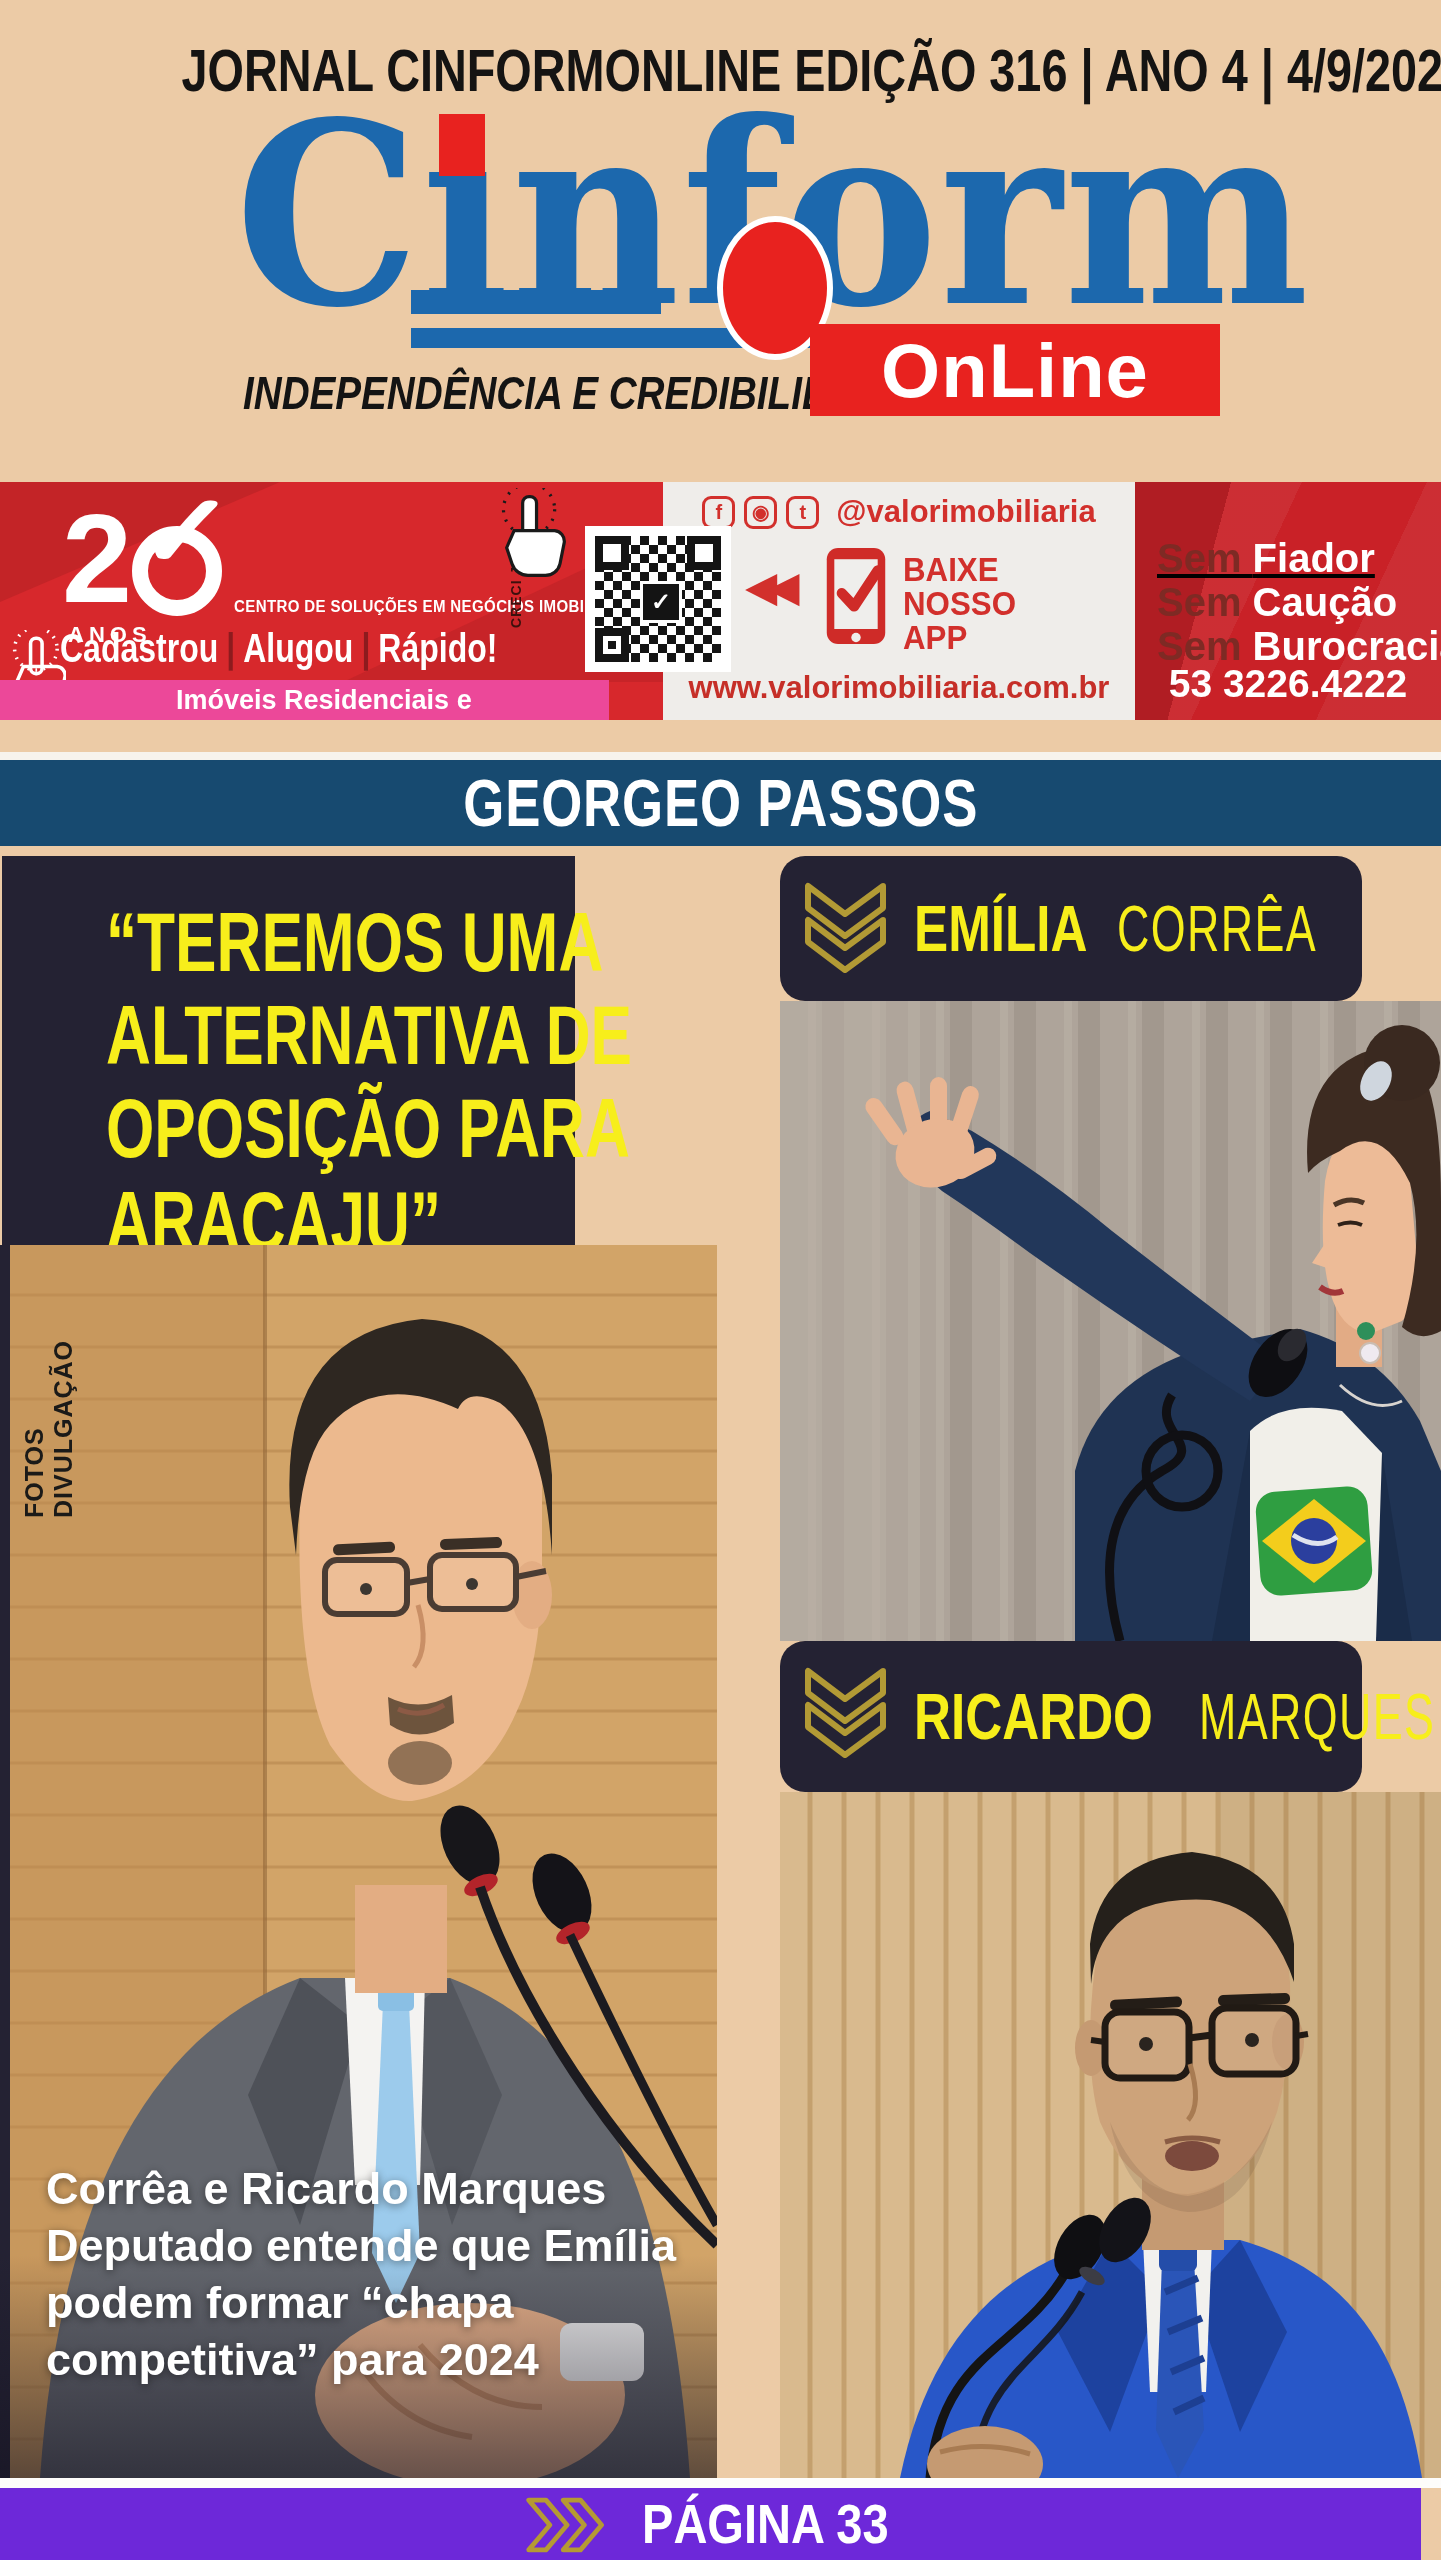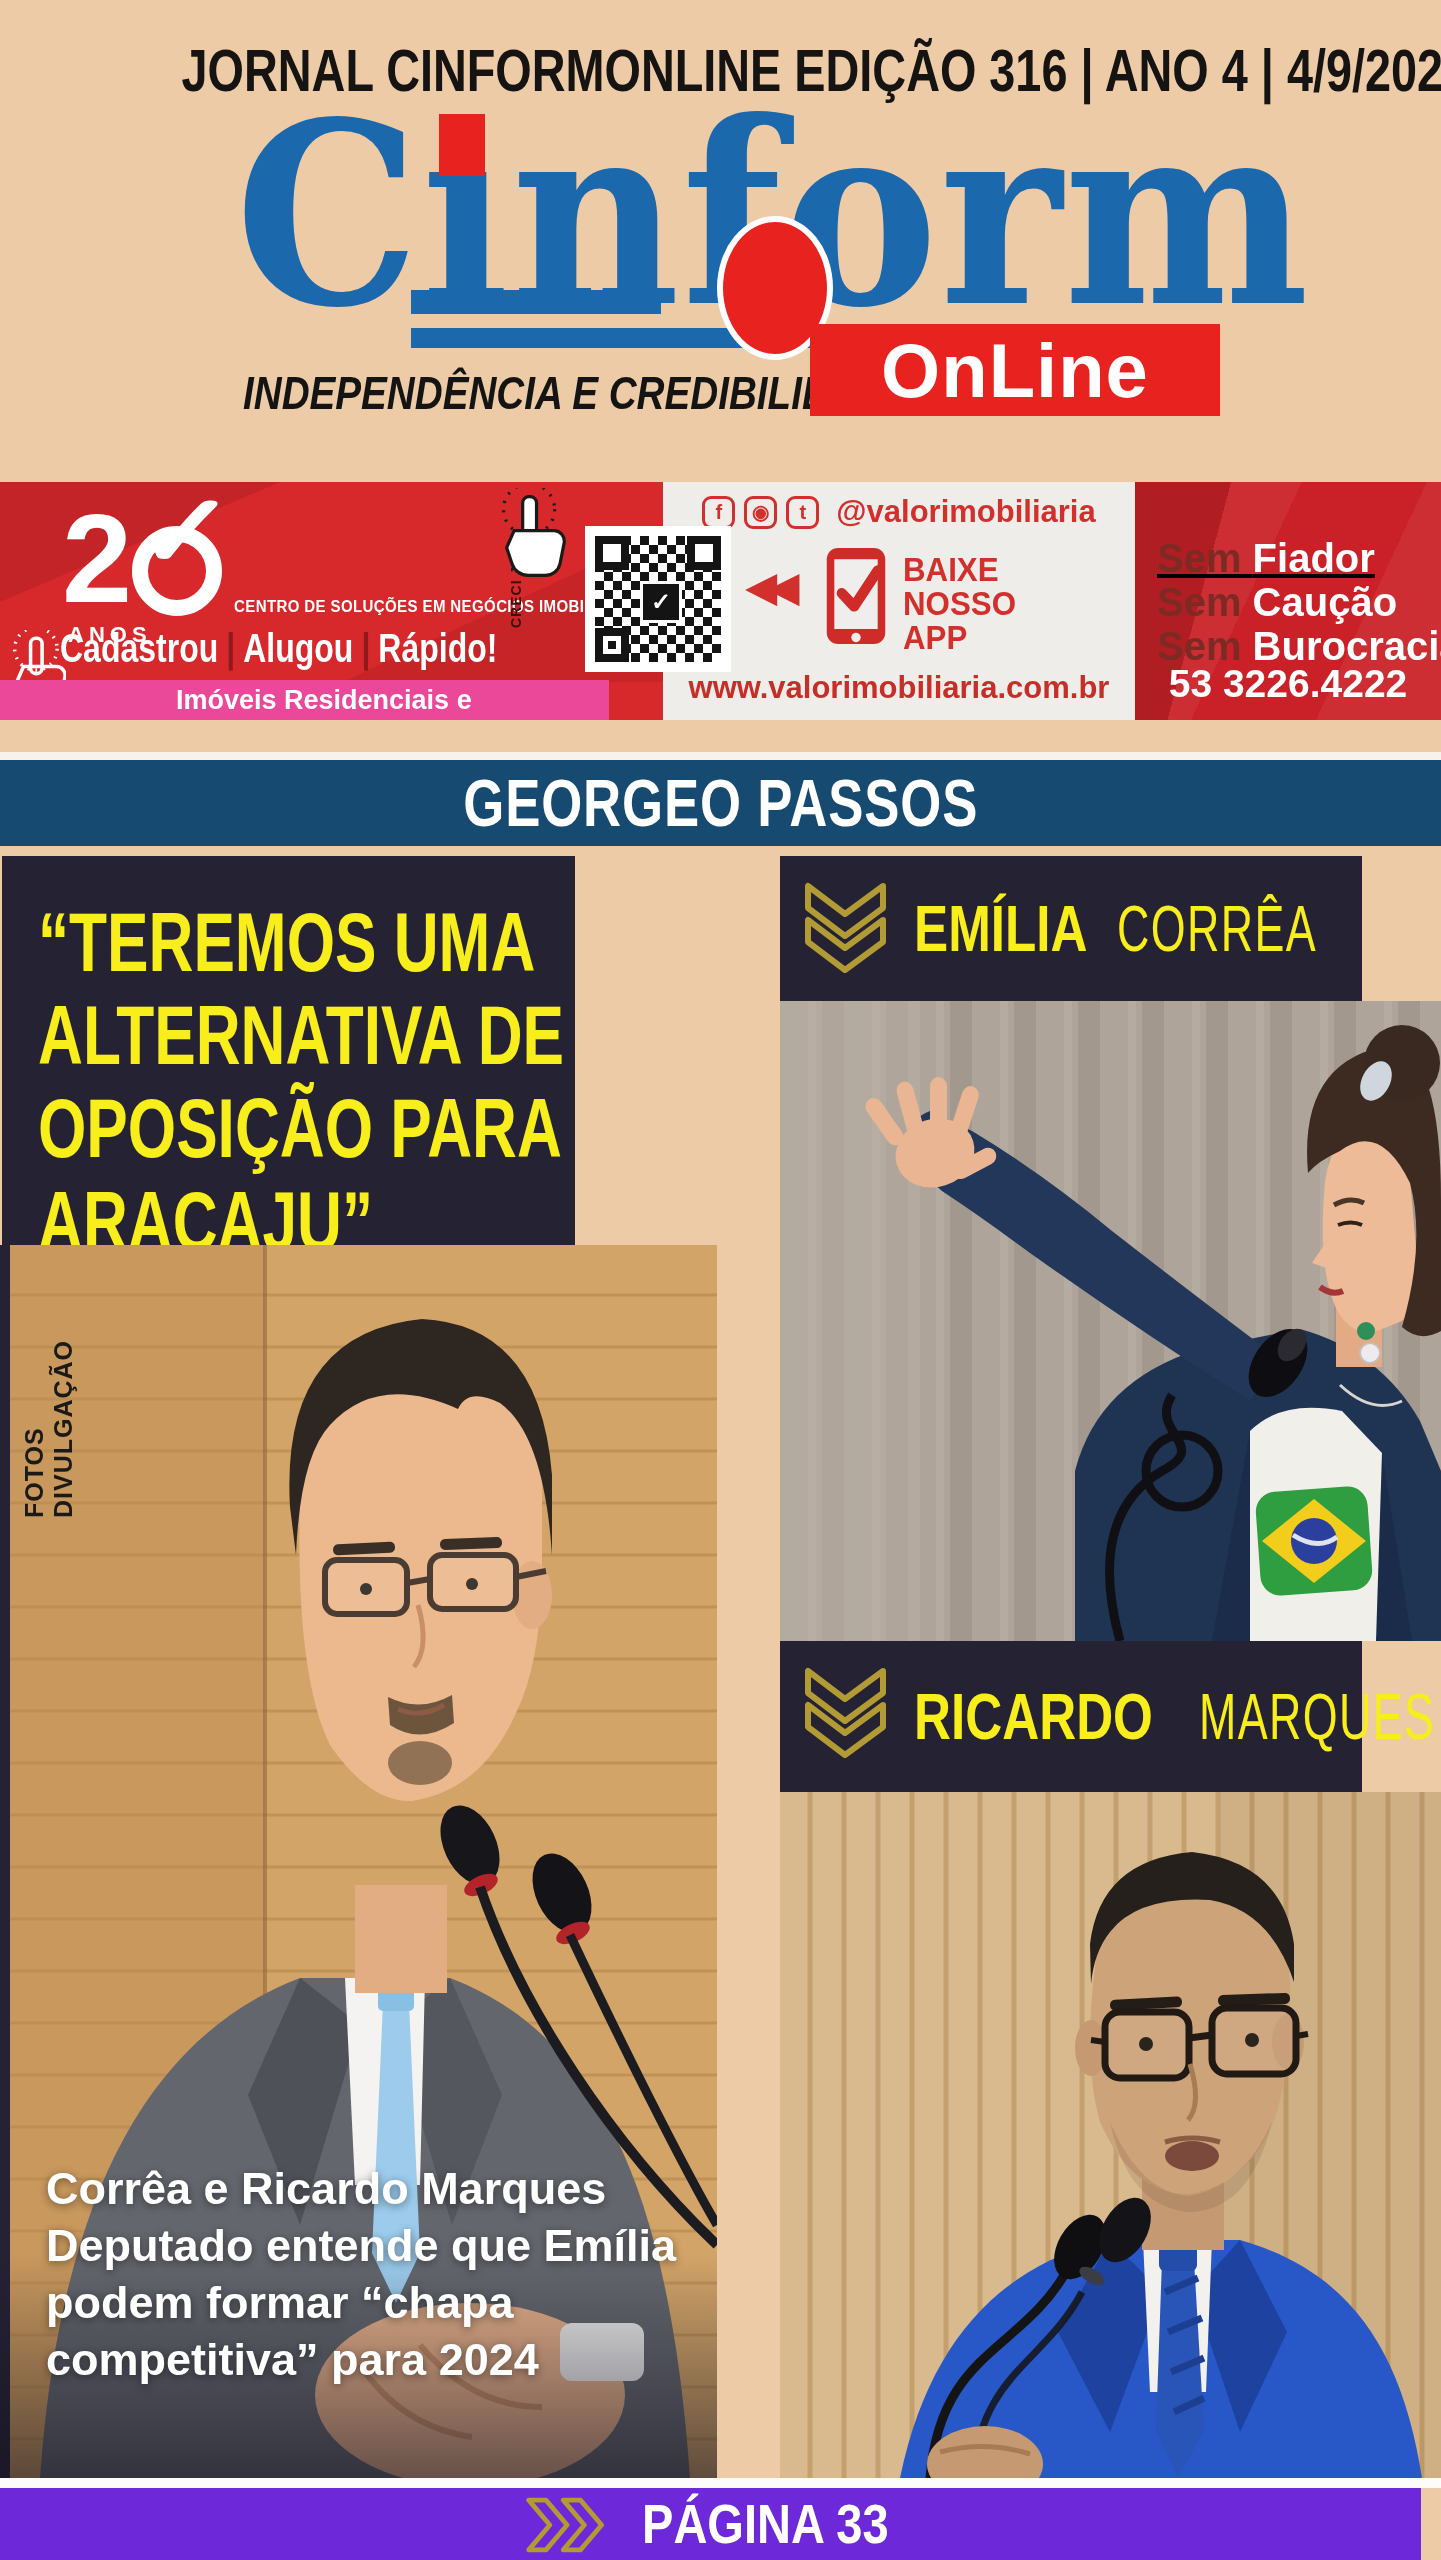--- a/index.html
+++ b/index.html
@@ -74,31 +74,31 @@
   .benefit .pre{color:#7e2a24;}
   .benefit .word{color:#fff;}
   .ad-phone{position:absolute;left:0;bottom:14px;width:100%;text-align:center;font-size:39px;font-weight:bold;color:#fff;}
 
   
   #top-line{left:0;top:752px;width:1441px;height:8px;background:#f7f3ec;}
   #section-bar{left:0;top:760px;width:1441px;height:86px;background:#174a70;display:flex;align-items:center;justify-content:center;}
   #section-bar span{font-size:66px;font-weight:bold;color:#fff;letter-spacing:1px;transform:scaleX(.8);}
 
   
-  #left-box{left:2px;top:856px;width:573px;height:389px;background:#242233;padding-top:40px;padding-left:36px;box-sizing:border-box;}
+  #left-box{left:2px;top:856px;width:573px;height:389px;background:#242233;padding-top:40px;padding-left:104px;box-sizing:border-box;}
   .hl{font-size:84px;line-height:93px;font-weight:bold;color:#f7ee1b;}
   .hl .cxl{transform:scaleX(.74);}
   #georgeo-photo{left:0;top:1245px;width:717px;height:1233px;}
   #photo-credit{left:20px;top:1268px;width:32px;height:250px;writing-mode:vertical-rl;transform:rotate(180deg);
       font-size:25px;font-weight:bold;letter-spacing:1px;color:#1b1a18;}
   #left-caption{left:46px;top:2160px;font-size:45px;line-height:57px;font-weight:bold;color:#fff;
       text-shadow:0 2px 8px rgba(0,0,0,.45);}
 
   
-  .story-label{left:780px;width:582px;background:#242233;}
+  .story-label{left:780px;width:582px;background:#242233;border-radius:25px;}
   #emilia-label{top:856px;height:145px;}
   #ricardo-label{top:1641px;height:151px;}
   .story-label .chev{position:absolute;left:18px;top:22px;}
   .story-label .names{position:absolute;left:134px;top:0;height:100%;display:flex;align-items:center;color:#f7ee1b;white-space:nowrap;}
   .story-label .first{font-size:64px;font-weight:bold;transform:scaleX(.8);transform-origin:0 50%;}
   .story-label .last{font-size:64px;font-weight:normal;letter-spacing:2px;transform:scaleX(.7);transform-origin:0 50%;margin-left:-14px;}
   #emilia-photo{left:780px;top:1001px;width:661px;height:640px;}
   #ricardo-photo{left:780px;top:1792px;width:661px;height:686px;}
 
   

